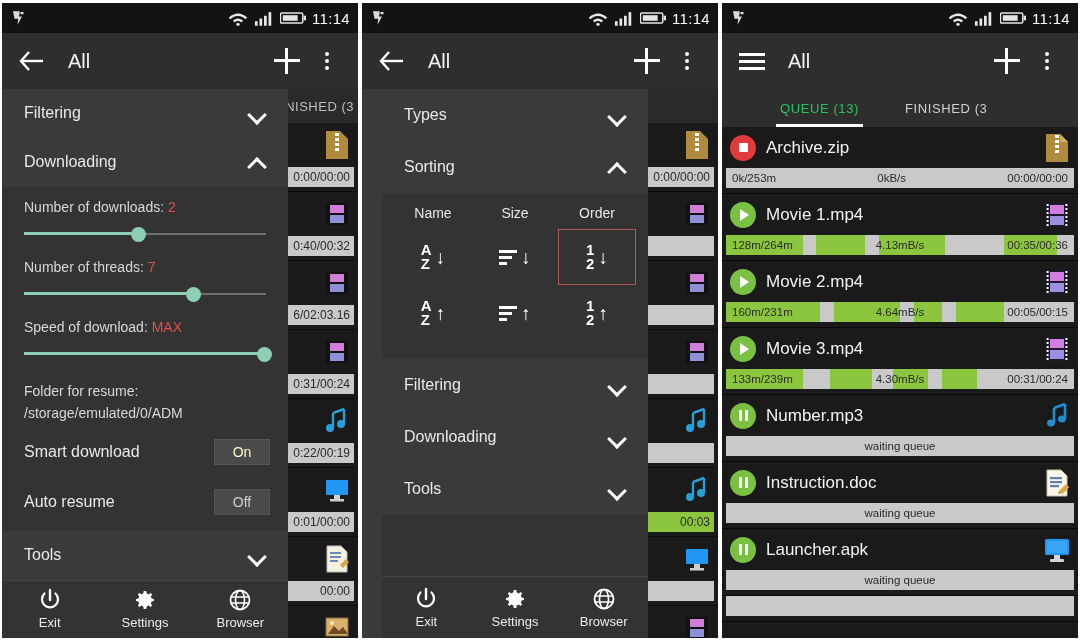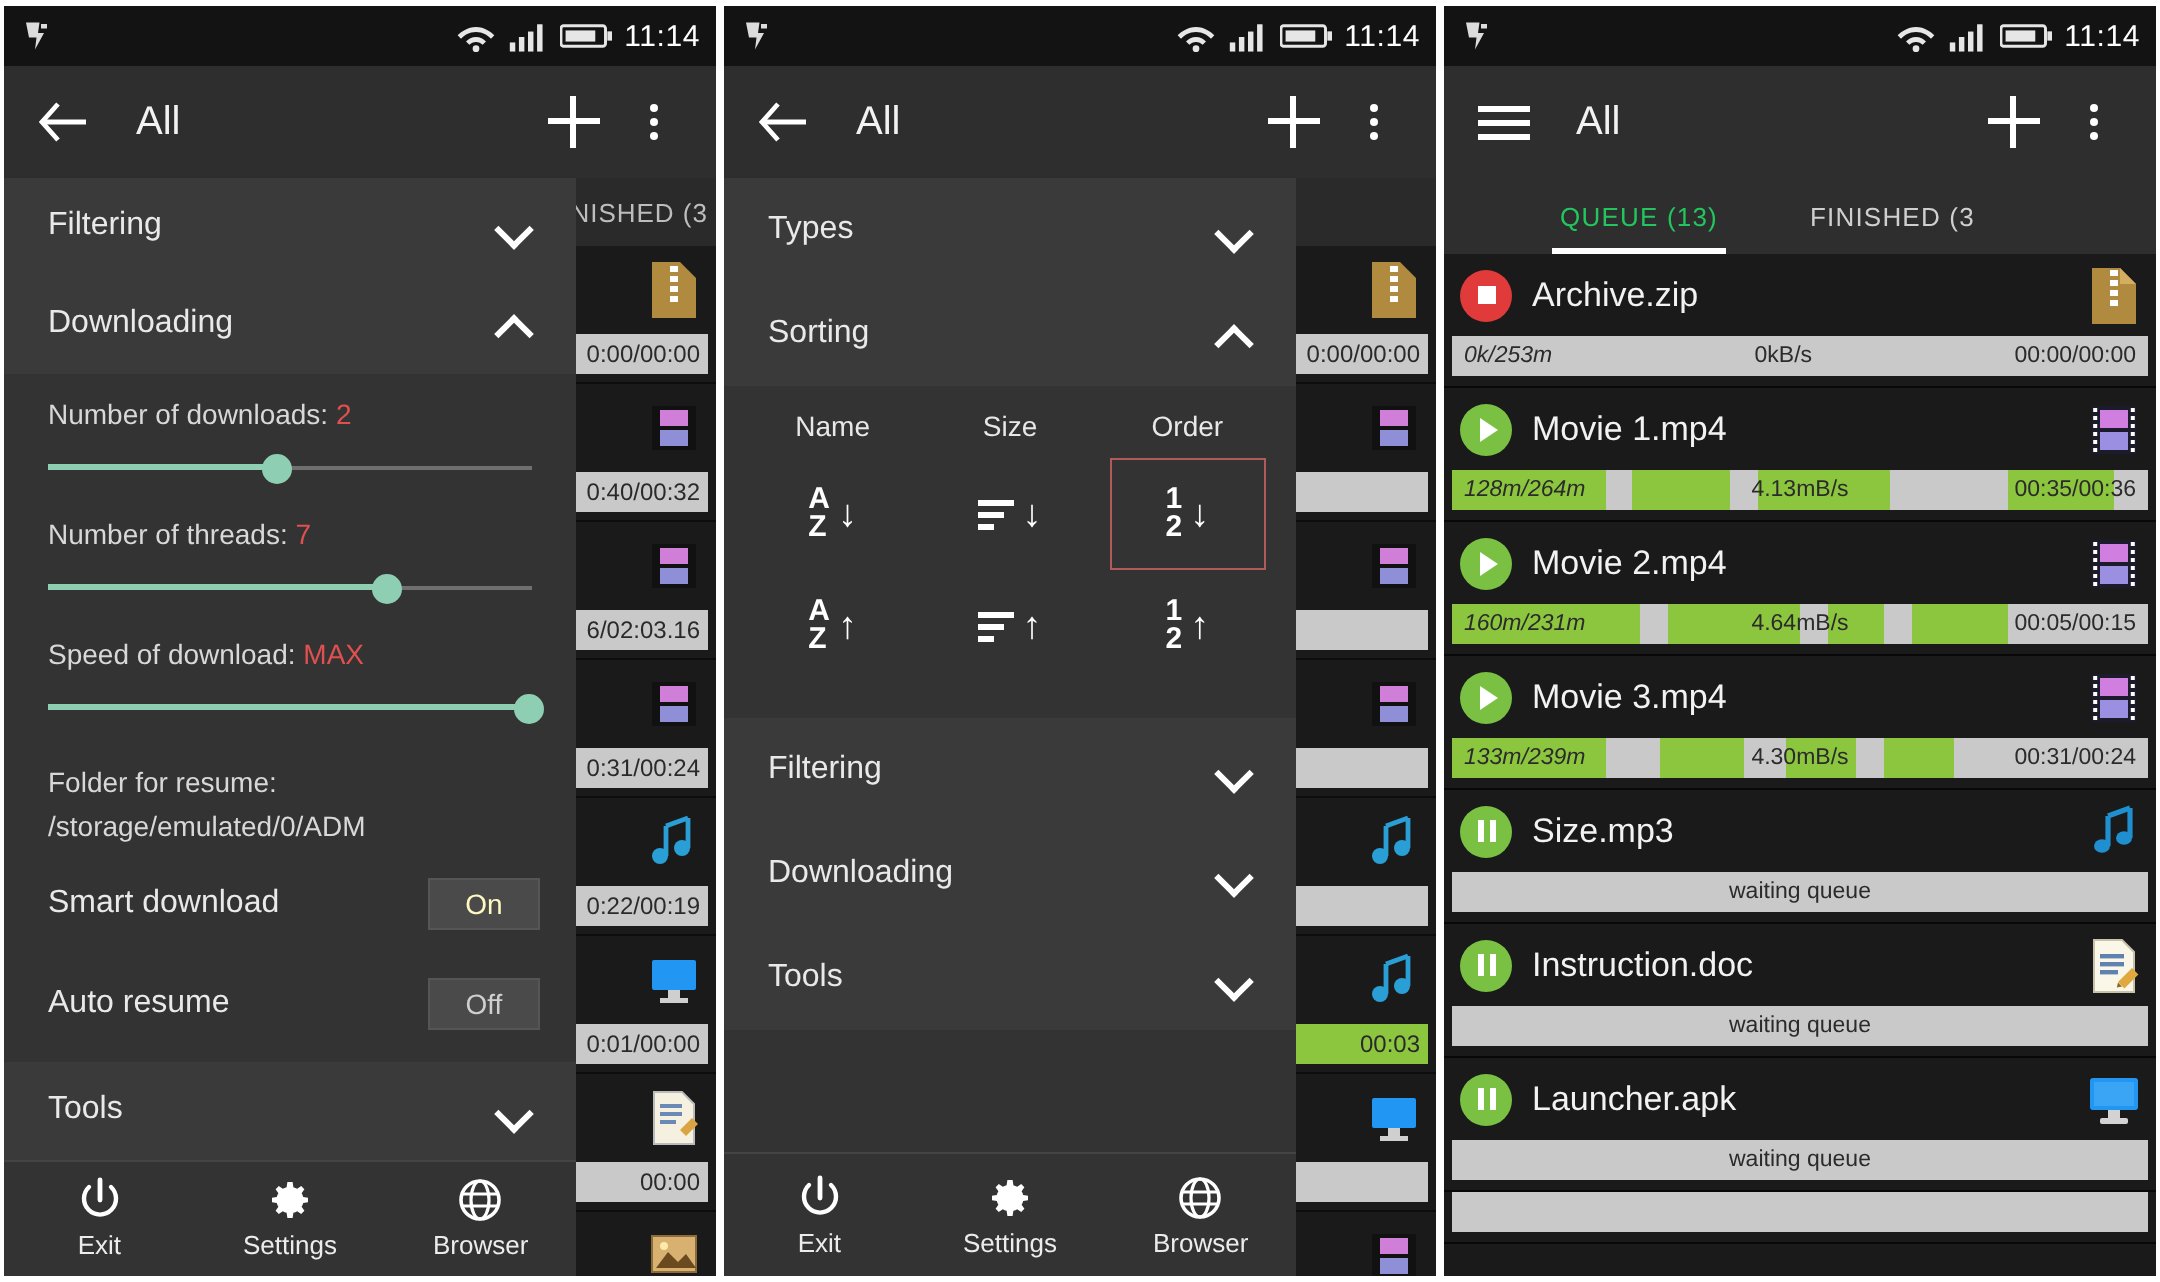--- a/index.html
+++ b/index.html
@@ -83,21 +83,21 @@
   
   .drawer {
     position: absolute;
     top: 86px; left: 0; bottom: 0;
     width: 286px;
     background: #3a3a3a;
     display: flex;
     flex-direction: column;
     z-index: 5;
   }
-  .drawer.wide { width: 286px; }
+  .drawer.wide { width: 286px; padding-left: 20px; }
 
   .sec-head {
     height: 52px;
     display: flex;
     align-items: center;
     padding: 0 22px;
     color: #e9e9e9;
     font-size: 16px;
     background: #3a3a3a;
   }
@@ -285,21 +285,21 @@
     background: #c9c9c9;
     position: relative; overflow: hidden;
   }
   .pbar .seg { position:absolute; top:0; bottom:0; background:#8cc63f; }
   .pbar .labels {
     position: absolute; inset: 0;
     display: flex; align-items: center;
     font-size: 11.5px; color: #2b2b2b;
     z-index: 3;
   }
-  .pbar .labels .l { padding-left: 6px; font-style: italic; }
+  .pbar .labels .l { padding-left: 6px; }
   .pbar .labels .c { flex: 1; text-align: center; }
   .pbar .labels .r { padding-right: 6px; }
   .pbar.waiting .labels { justify-content: center; }
   .pbar.waiting .labels .c { flex: none; }
 </style>
 </head>
 <body>
 
 <div class="screens">
 
@@ -1040,21 +1040,21 @@
       </div>
 
       <div class="drow">
         <div class="top">
           <span class="status-ic pause">
               <span class="pp">
                 <i></i>
                 <i></i>
               </span>
             </span>
-          <span class="fname">Size.mp3</span>
+          <span class="fname">Number.mp3</span>
           <svg class="ftype" viewBox="0 0 26 30">
               <path d="M21 3v15" stroke="#1f8fd0" stroke-width="2.6" fill="none"></path>
               <path d="M10 7v15" stroke="#1f8fd0" stroke-width="2.6" fill="none"></path>
               <path d="M10 7l11-4" stroke="#1f8fd0" stroke-width="2.6" fill="none"></path>
               <ellipse cx="7" cy="22" rx="4" ry="3.4" fill="#1f8fd0"></ellipse>
               <ellipse cx="18" cy="18" rx="4" ry="3.4" fill="#1f8fd0"></ellipse>
             </svg>
         </div>
         <div class="pbar waiting">
           <div class="labels">

